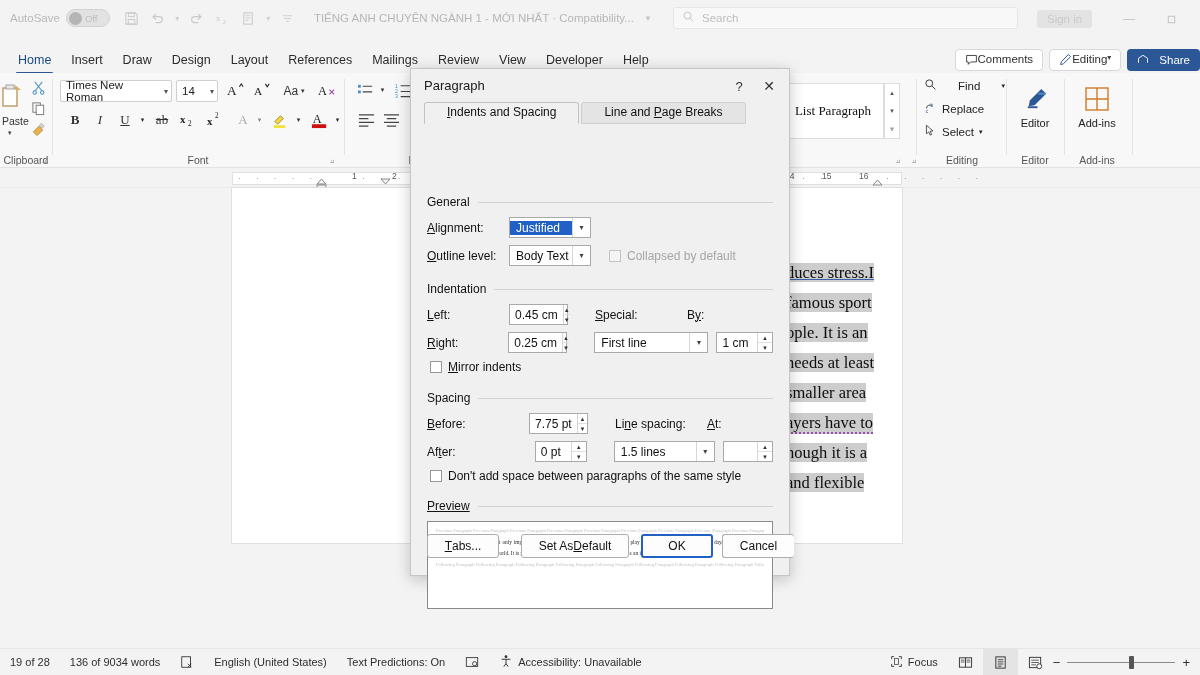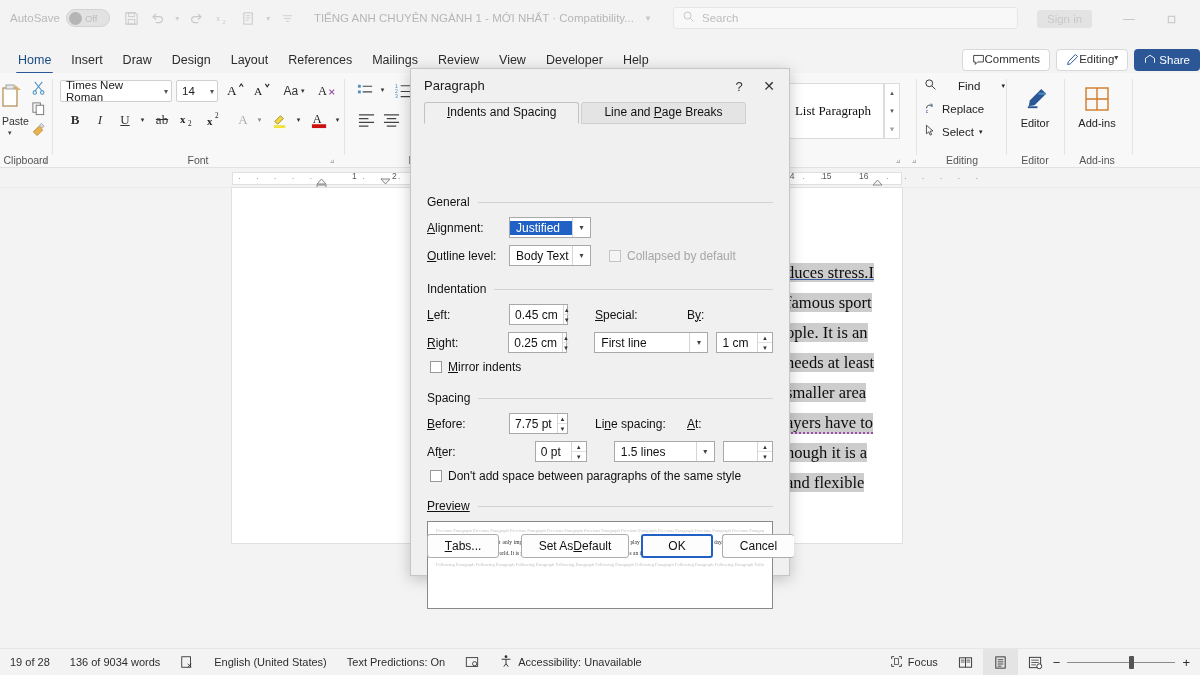--- a/index.html
+++ b/index.html
@@ -93,21 +93,21 @@
     position: absolute; right: 0; top: 46px; height: 27px;
     display: flex; align-items: center; gap: 6px; padding-right: 0px;
   }
   .chipbtn {
     display: flex; 
     border: 1px solid #d8d8d8; border-radius: 4px;
     background: #ffffff; padding: 3px 9px;
     font-size: 11.5px; color: #303030; height: 22px;
   }
   .sharebtn {
-    display: flex; align-items: center; gap: 3px;
+    display: flex; align-items: center; gap: 10px;
     background: #2b5797; color: #fff; border-radius: 4px;
     padding: 3px 10px; font-size: 11.5px; height: 22px;
   }
 
   
   .ribbon {
     position: absolute; left: 0; top: 73px; width: 1200px; height: 95px;
     background: #f8f8f8; border-bottom: 1px solid #e2e2e2;
   }
   .rgroup {
@@ -814,21 +814,21 @@
         <span class="cbx"></span>
         <span><u class="acc">M</u>irror indents</span>
       </div>
 
       <div class="grp-head" style="margin-top:17px;">
         <span>Spacing</span>
         <span class="line"></span>
       </div>
       <div class="row">
         <span class="lbl" style="width:82px;"><u class="acc">B</u>efore:</span>
-        <span class="spin" style="width:59px;">
+        <span class="spin" style="width:59px;margin-left:20px;">
           <span class="txt">7.75 pt</span>
           <span class="btns">
               <i>▲</i>
               <i>▼</i>
             </span>
         </span>
         <span class="lbl" style="width:76px;margin-left:27px;">Li<u class="acc">n</u>e spacing:</span>
         <span class="lbl" style="margin-left:16px;"><u class="acc">A</u>t:</span>
       </div>
       <div class="row">

